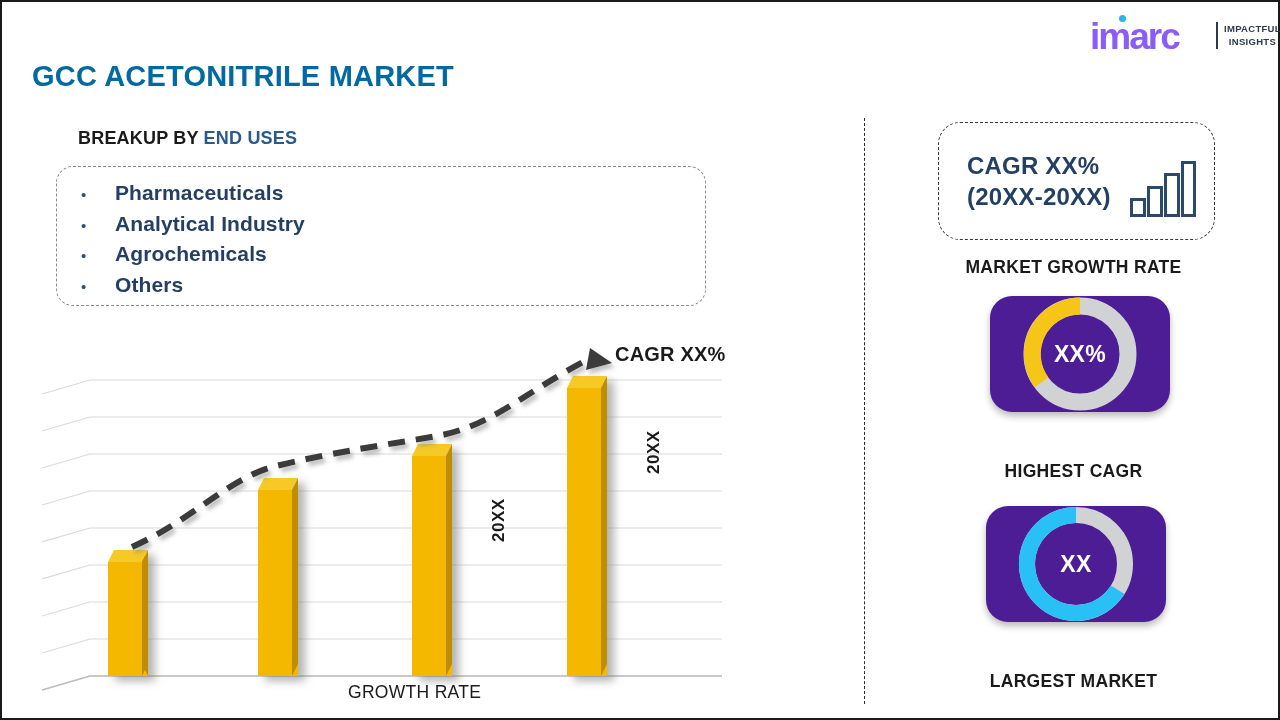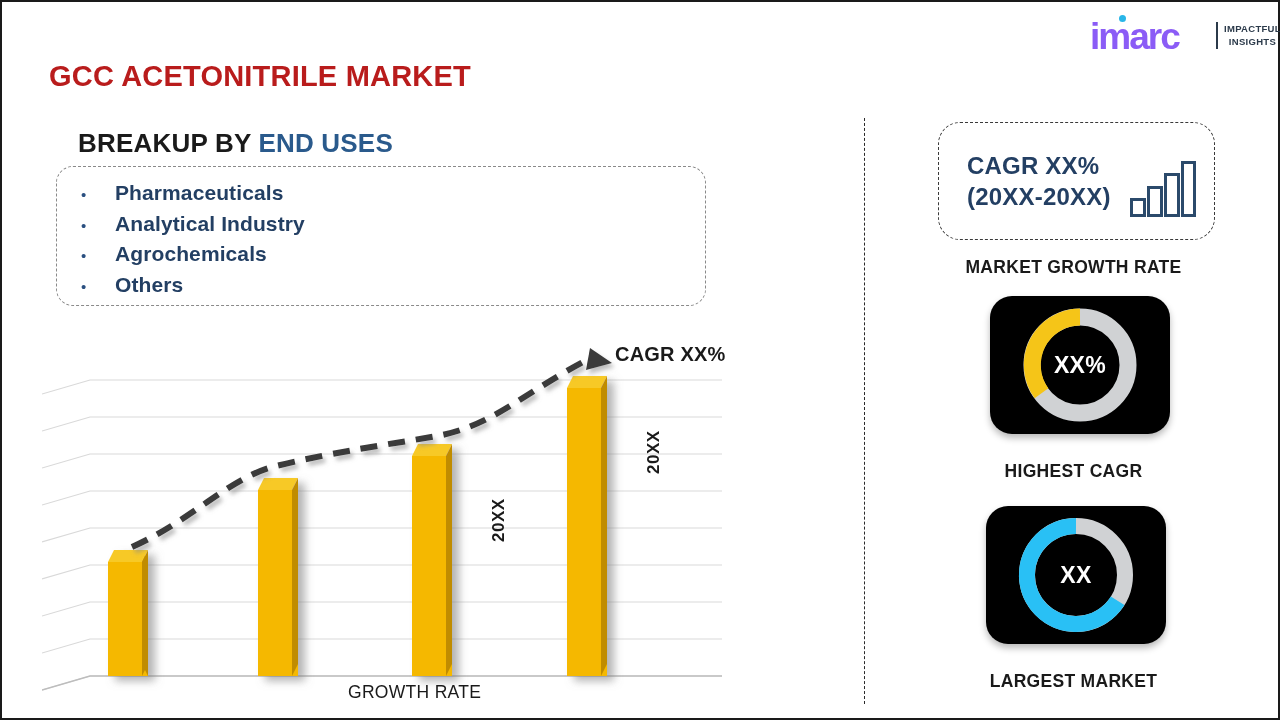--- a/index.html
+++ b/index.html
@@ -13,23 +13,23 @@
   #logo{position:absolute;left:1088px;top:12px;width:184px;height:42px;}
   #logo .mark{position:absolute;left:0;top:4px;font-size:37px;line-height:37px;
               font-weight:700;color:#8b5cf6;letter-spacing:-2px;}
   #logo .dot{position:absolute;left:29px;top:1px;width:7px;height:7px;
              border-radius:50%;background:#29B6E8;}
   #logo .bar{position:absolute;left:126px;top:8px;width:2px;height:27px;background:#2b3a4a;}
   #logo .tagline{position:absolute;left:134px;top:9px;font-size:9.5px;line-height:12.5px;
                  font-weight:700;color:#2b3a4a;letter-spacing:.3px;text-align:center;}
 
   
-  #page-title{position:absolute;left:47px;top:58px;font-size:29px;font-weight:700;
-              color:#b91c1c;letter-spacing:.2px;}
-  #sub-title{position:absolute;left:76px;top:126px;font-size:26px;font-weight:700;
+  #page-title{position:absolute;left:30px;top:58px;font-size:29px;font-weight:700;
+              color:#0369a1;letter-spacing:.2px;}
+  #sub-title{position:absolute;left:76px;top:126px;font-size:18px;font-weight:700;
              color:#1a1a1a;letter-spacing:.2px;}
   #sub-title .hl{color:#2a5a8c;}
 
   
   #bullet-box{position:absolute;left:54px;top:164px;width:650px;height:140px;
               border:1.6px dashed #8a8a8a;border-radius:17px;box-sizing:border-box;
               padding:14px 0 0 24px;}
   .bullet-row{display:flex;align-items:baseline;height:30.5px;}
   .bullet-row .dot{width:34px;color:#2a5080;font-size:15px;line-height:1;flex:none;}
   .bullet-row .txt{font-size:21px;font-weight:700;color:#233f63;letter-spacing:.1px;}
@@ -56,22 +56,22 @@
   #cagr-box .ctext{font-size:24px;font-weight:700;color:#233f63;line-height:31px;
                    letter-spacing:.2px;}
   #cagr-box .icon{position:absolute;right:18px;top:38px;}
 
   .panel-label{position:absolute;width:100%;text-align:center;font-size:17.5px;
                font-weight:700;color:#1a1a1a;letter-spacing:.3px;}
   #lbl-growth{left:863px;top:255px;width:417px;}
   #lbl-cagr  {left:863px;top:459px;width:417px;}
   #lbl-market{left:863px;top:669px;width:417px;}
 
-  .donut-card{position:absolute;width:180px;height:138px;border-radius:22px;
-              background:#000000;box-shadow:0 4px 7px rgba(0,0,0,.28);}
+  .donut-card{position:absolute;width:180px;height:116px;border-radius:22px;
+              background:#4c1d95;box-shadow:0 4px 7px rgba(0,0,0,.28);}
   #donut-cagr{left:988px;top:294px;}
   #donut-market{left:984px;top:504px;}
   .donut-card svg{position:absolute;left:50%;top:50%;transform:translate(-50%,-50%);}
   .donut-val{position:absolute;left:0;top:0;width:100%;height:100%;
              display:flex;align-items:center;justify-content:center;
              font-size:23px;font-weight:700;color:#ffffff;letter-spacing:.3px;}
 </style>
 </head>
 <body>
 

